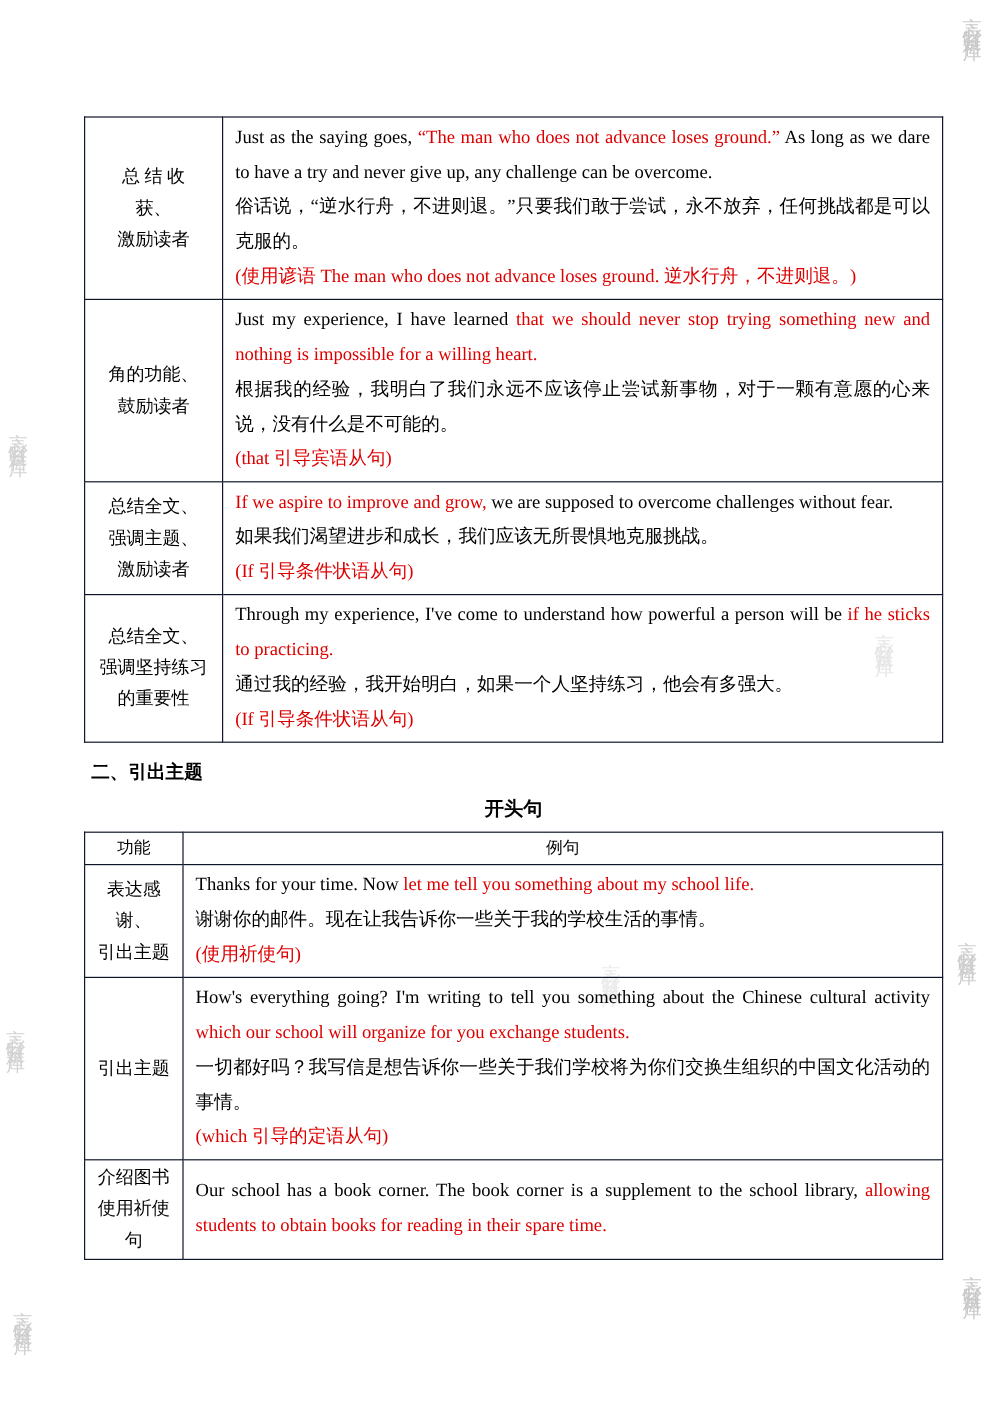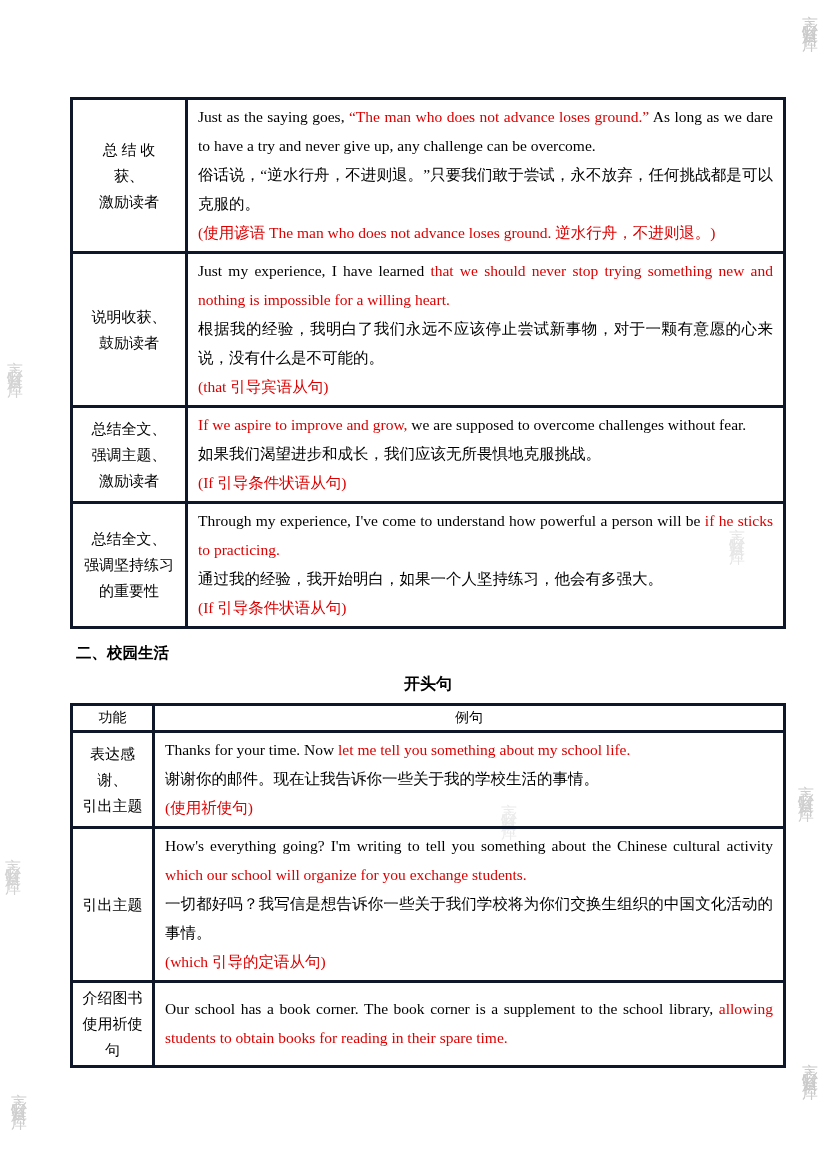--- a/index.html
+++ b/index.html
@@ -31,21 +31,21 @@
     top: 97px;
     width: 716px;
     z-index: 1;
   }
   table {
     border-collapse: collapse;
     table-layout: fixed;
     width: 716px;
     background: transparent;
   }
-  td, th { border: 3px solid #0f172a; vertical-align: middle; }
+  td, th { border: 1px solid #0f172a; vertical-align: middle; }
   th {
     font-weight: normal;
     font-size: 14px;
     height: 27px;
     padding: 1px 4px;
   }
   #table1 col.c1 { width: 115px; }
   #table2 col.c1 { width: 82px; }
   td.label-cell {
     text-align: center;
@@ -114,21 +114,21 @@
               <div class="label-line">激励读者</div>
             </td>
             <td class="content-cell">
               <p class="para"><span class="blk">Just as the saying goes, </span><span class="red">“The man who does not advance loses ground.”</span><span class="blk"> As long as we dare to have a try and never give up, any challenge can be overcome.</span></p>
               <p class="para"><span class="blk">俗话说，“逆水行舟，不进则退。”只要我们敢于尝试，永不放弃，任何挑战都是可以克服的。</span></p>
               <p class="para"><span class="red">(使用谚语 The man who does not advance loses ground. 逆水行舟，不进则退。)</span></p>
             </td>
           </tr>
           <tr>
             <td class="label-cell">
-              <div class="label-line">说明收获、</div>
+              <div class="label-line">角的功能、</div>
               <div class="label-line">鼓励读者</div>
             </td>
             <td class="content-cell">
               <p class="para"><span class="blk">Just my experience, I have learned </span><span class="red">that we should never stop trying something new and nothing is impossible for a willing heart.</span></p>
               <p class="para"><span class="blk">根据我的经验，我明白了我们永远不应该停止尝试新事物，对于一颗有意愿的心来说，没有什么是不可能的。</span></p>
               <p class="para"><span class="red">(that 引导宾语从句)</span></p>
             </td>
           </tr>
           <tr>
             <td class="label-cell">
@@ -150,21 +150,21 @@
             </td>
             <td class="content-cell">
               <p class="para"><span class="blk">Through my experience, I've come to understand how powerful a person will be </span><span class="red">if he sticks to practicing.</span></p>
               <p class="para"><span class="blk">通过我的经验，我开始明白，如果一个人坚持练习，他会有多强大。</span></p>
               <p class="para"><span class="red">(If 引导条件状语从句)</span></p>
             </td>
           </tr>
         </tbody>
     </table>
 
-    <div class="section-heading">二、校园生活</div>
+    <div class="section-heading">二、引出主题</div>
 
     <div class="subsection-title">开头句</div>
 
     <table id="table2">
       <colgroup>
           <col class="c1">
           <col class="c2">
         </colgroup>
       <thead>
         <tr>

